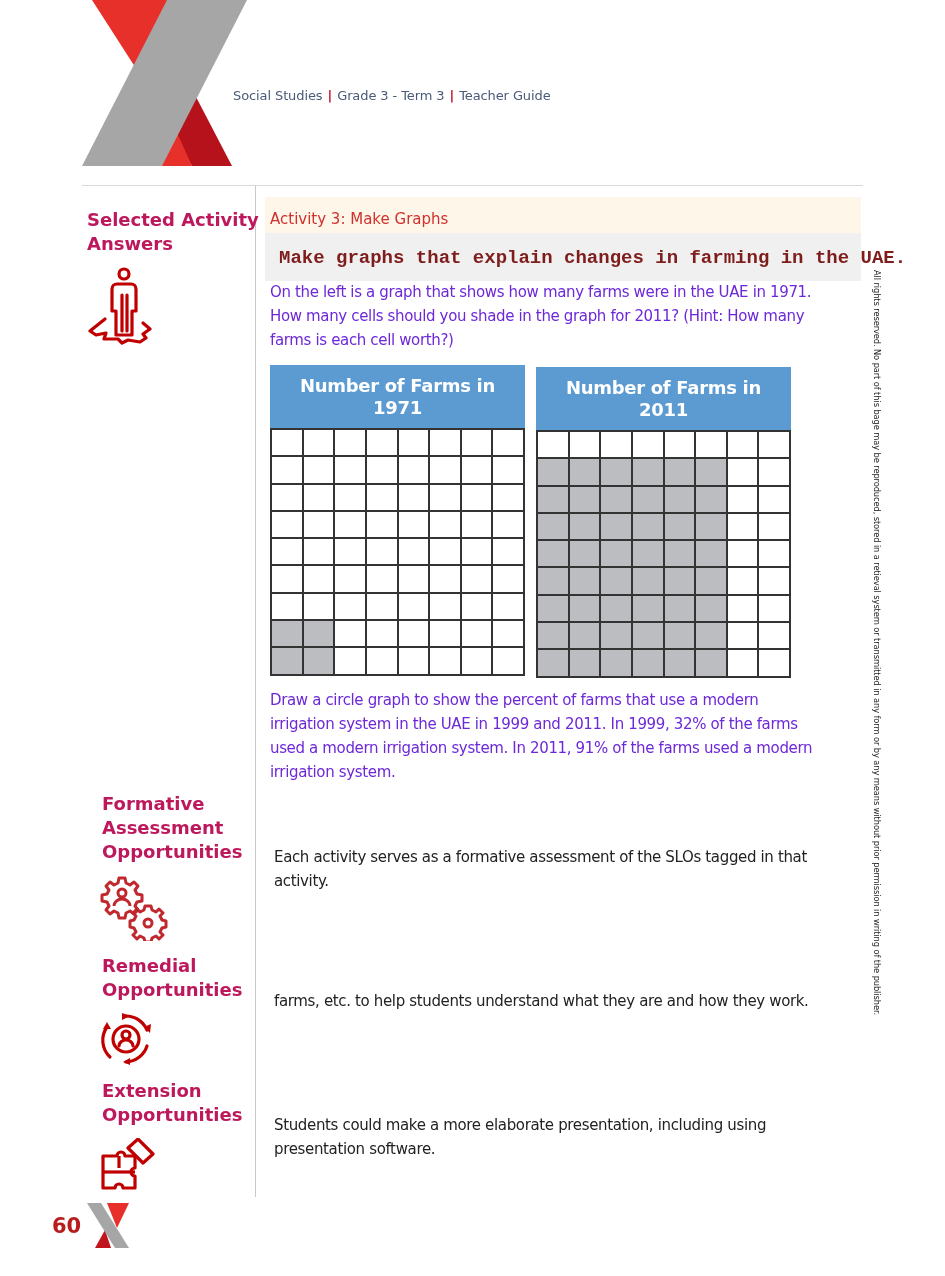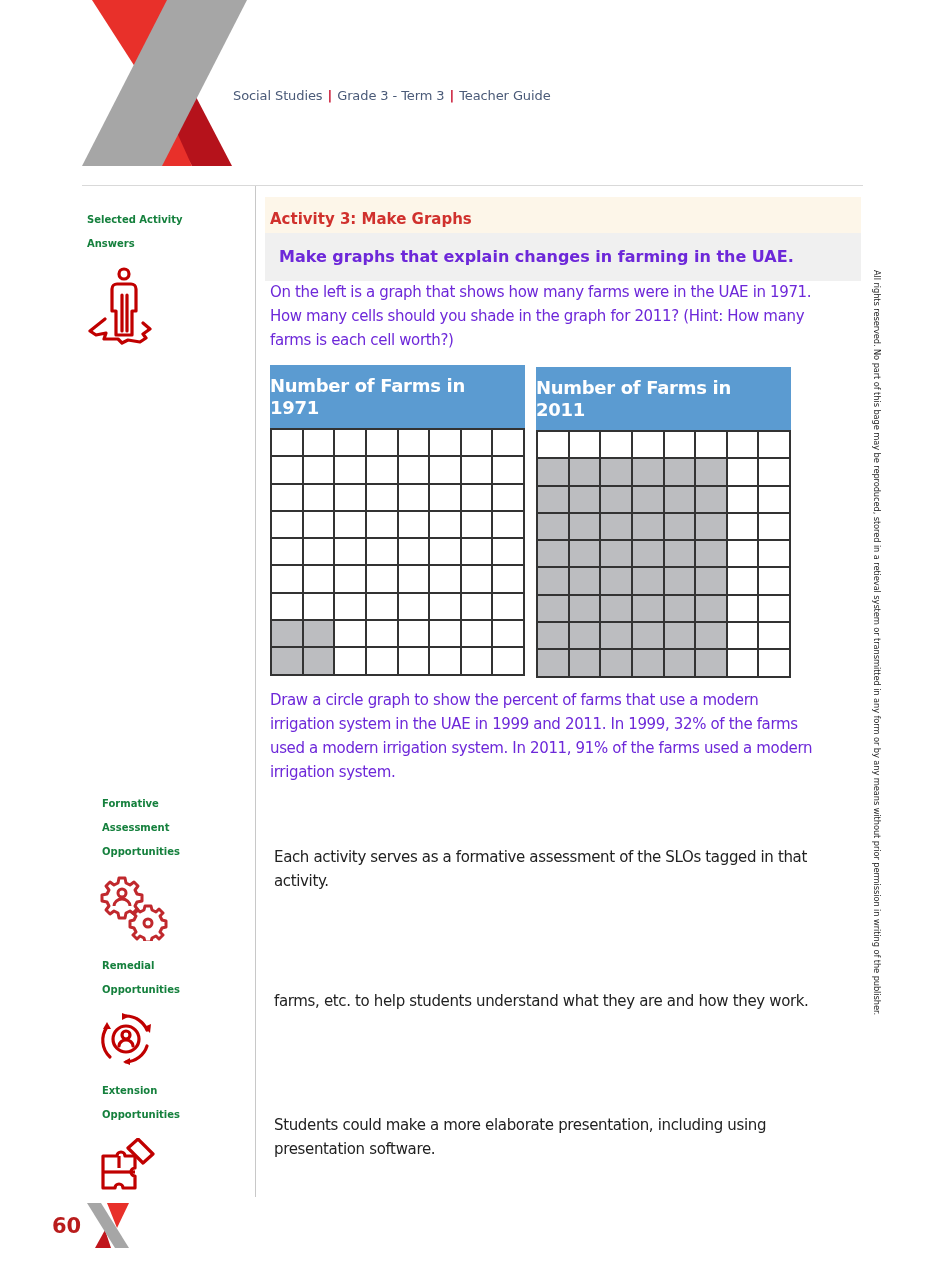--- a/index.html
+++ b/index.html
@@ -6,33 +6,33 @@
   html, body { width: 945px; height: 1276px; background: #ffffff; overflow: hidden; }
   body { position: relative; font-family: "DejaVu Sans", sans-serif; }
 
   .logo-top { position: absolute; left: 82px; top: 0; width: 165px; height: 166px; }
   .header-crumb { position: absolute; left: 233px; top: 88px; font-size: 13px; color: #4a5a78; white-space: nowrap; letter-spacing: -0.1px; }
   .header-crumb .sep { color: #c8102e; font-weight: bold; margin: 0 5px; }
 
   .top-rule { position: absolute; left: 82px; top: 185px; width: 781px; height: 1px; background: #d9d9d9; }
   .col-rule { position: absolute; left: 255px; top: 186px; width: 1px; height: 1011px; background: #c8c8c8; }
 
-  .side-title { position: absolute; font-weight: bold; color: #15803d; font-size: 10px; line-height: 24px; white-space: nowrap; }
+  .side-title { position: absolute; font-weight: bold; color: #be185d; font-size: 18px; line-height: 24px; white-space: nowrap; }
   .side-icon { position: absolute; }
 
   .activity-head { position: absolute; left: 265px; top: 197px; width: 596px; height: 36px; background: #fdf6e9; }
-  .activity-head span { position: absolute; left: 5px; top: 13px; font-size: 15px; font-weight: bold; color: #d0312d; }
+  .activity-head span { position: absolute; left: 5px; top: 13px; font-size: 15px; font-weight: normal; color: #d0312d; }
   .goal-bar { position: absolute; left: 265px; top: 233px; width: 596px; height: 48px; background: #f0f0f0; }
-  .goal-bar span { position: absolute; left: 14px; top: 14px; font-size: 16px; font-weight: bold; color: #6d28d9; white-space: nowrap; }
+  .goal-bar span { position: absolute; left: 14px; top: 14px; font-size: 19px; font-weight: bold; color: #7f1d1d; white-space: nowrap; font-family: Liberation Mono, monospace; }
 
   .body-text { position: absolute; font-size: 15px; line-height: 24px; color: #6d28d9; letter-spacing: -0.35px; }
   .body-text.dark { color: #222; }
 
   .grid-wrap { position: absolute; }
-  .grid-title { background: #5b9bd1; color: #fff; font-weight: bold; font-size: 18px; line-height: 22px; height: 63px; padding-top: 10px; letter-spacing: -0.3px; }
+  .grid-title { background: #5b9bd1; color: #fff; font-weight: bold; font-size: 18px; line-height: 22px; text-align: center; height: 63px; padding-top: 10px; letter-spacing: -0.3px; }
   .grid { display: grid; grid-template-columns: repeat(8, 1fr); border-left: 2px solid #333; border-top: 2px solid #333; }
   .cell { height: 27.3px; border-right: 2px solid #333; border-bottom: 2px solid #333; background: #fff; }
   .cell.shaded { background: #bcbdc0; }
 
   .rights { position: absolute; left: 872px; top: 270px; width: 10px; height: 740px; }
   .rights span { position: absolute; left: 0; top: 0; transform-origin: 0 0; transform: translate(10px, 0) rotate(90deg); white-space: nowrap; font-size: 8.3px; color: #222; letter-spacing: -0.1px; }
 
   .page-num { position: absolute; left: 52px; top: 1214px; font-size: 21px; font-weight: bold; color: #b91c1c; }
   .logo-bottom { position: absolute; left: 87px; top: 1203px; width: 42px; height: 45px; }
 </style>

